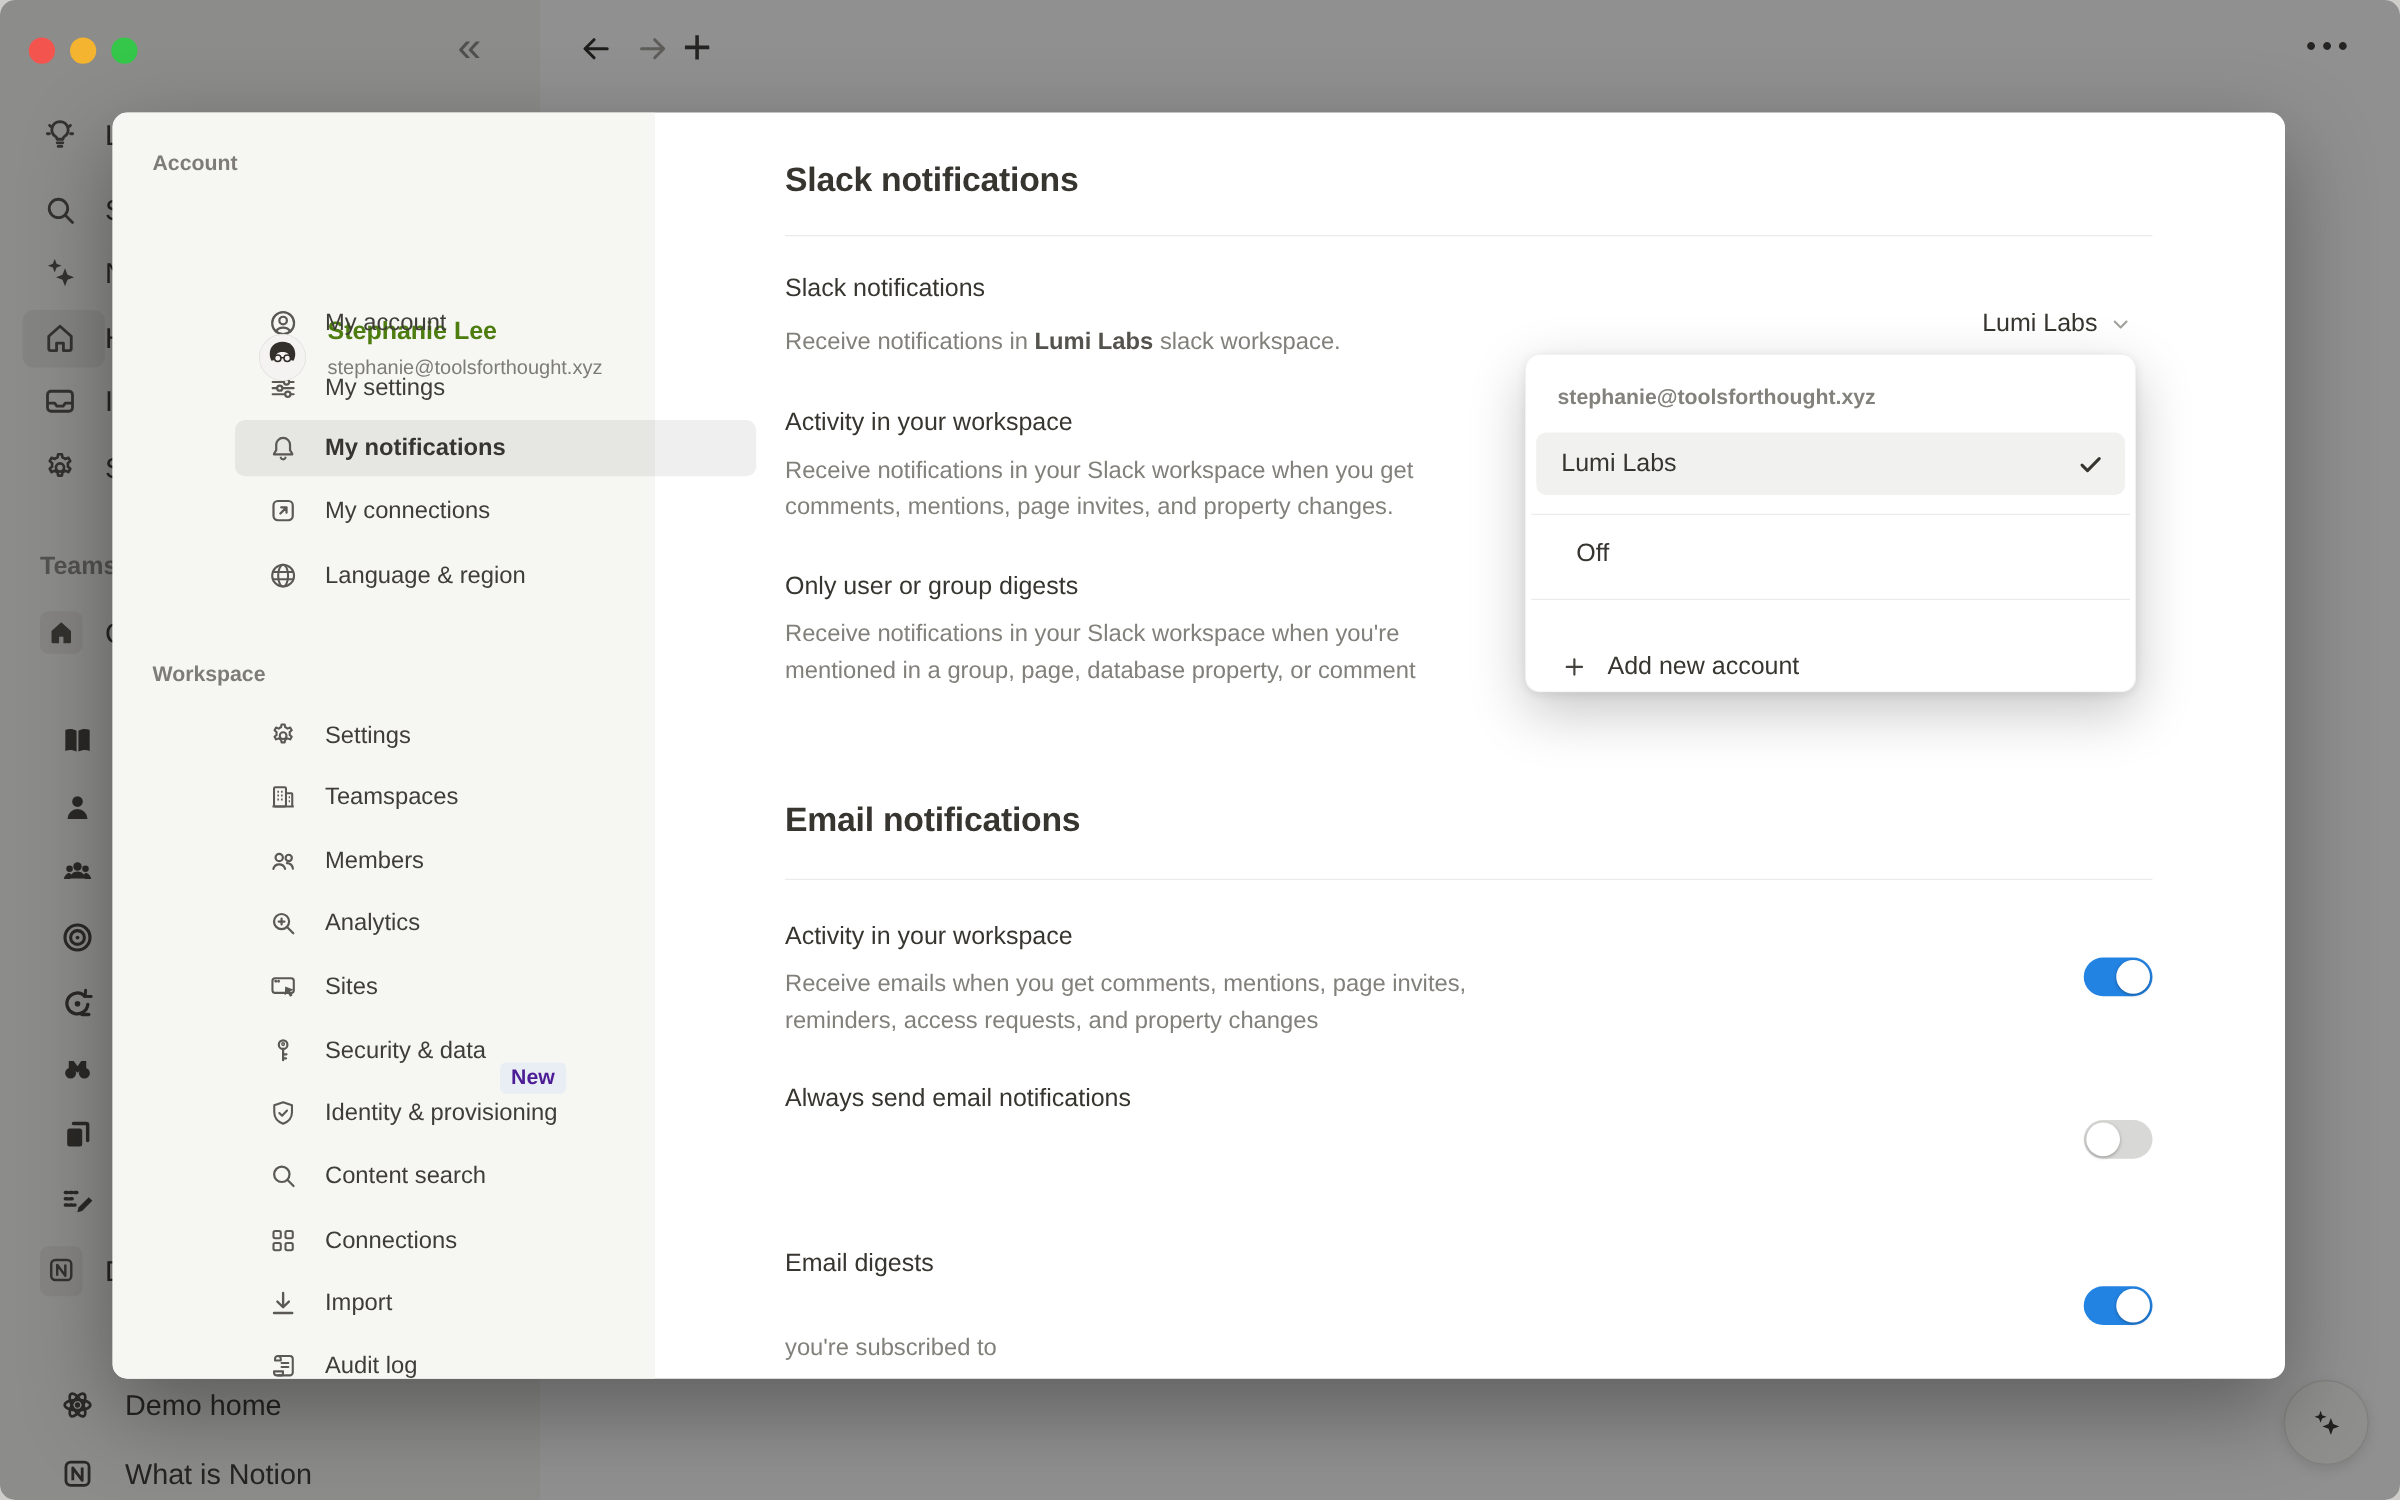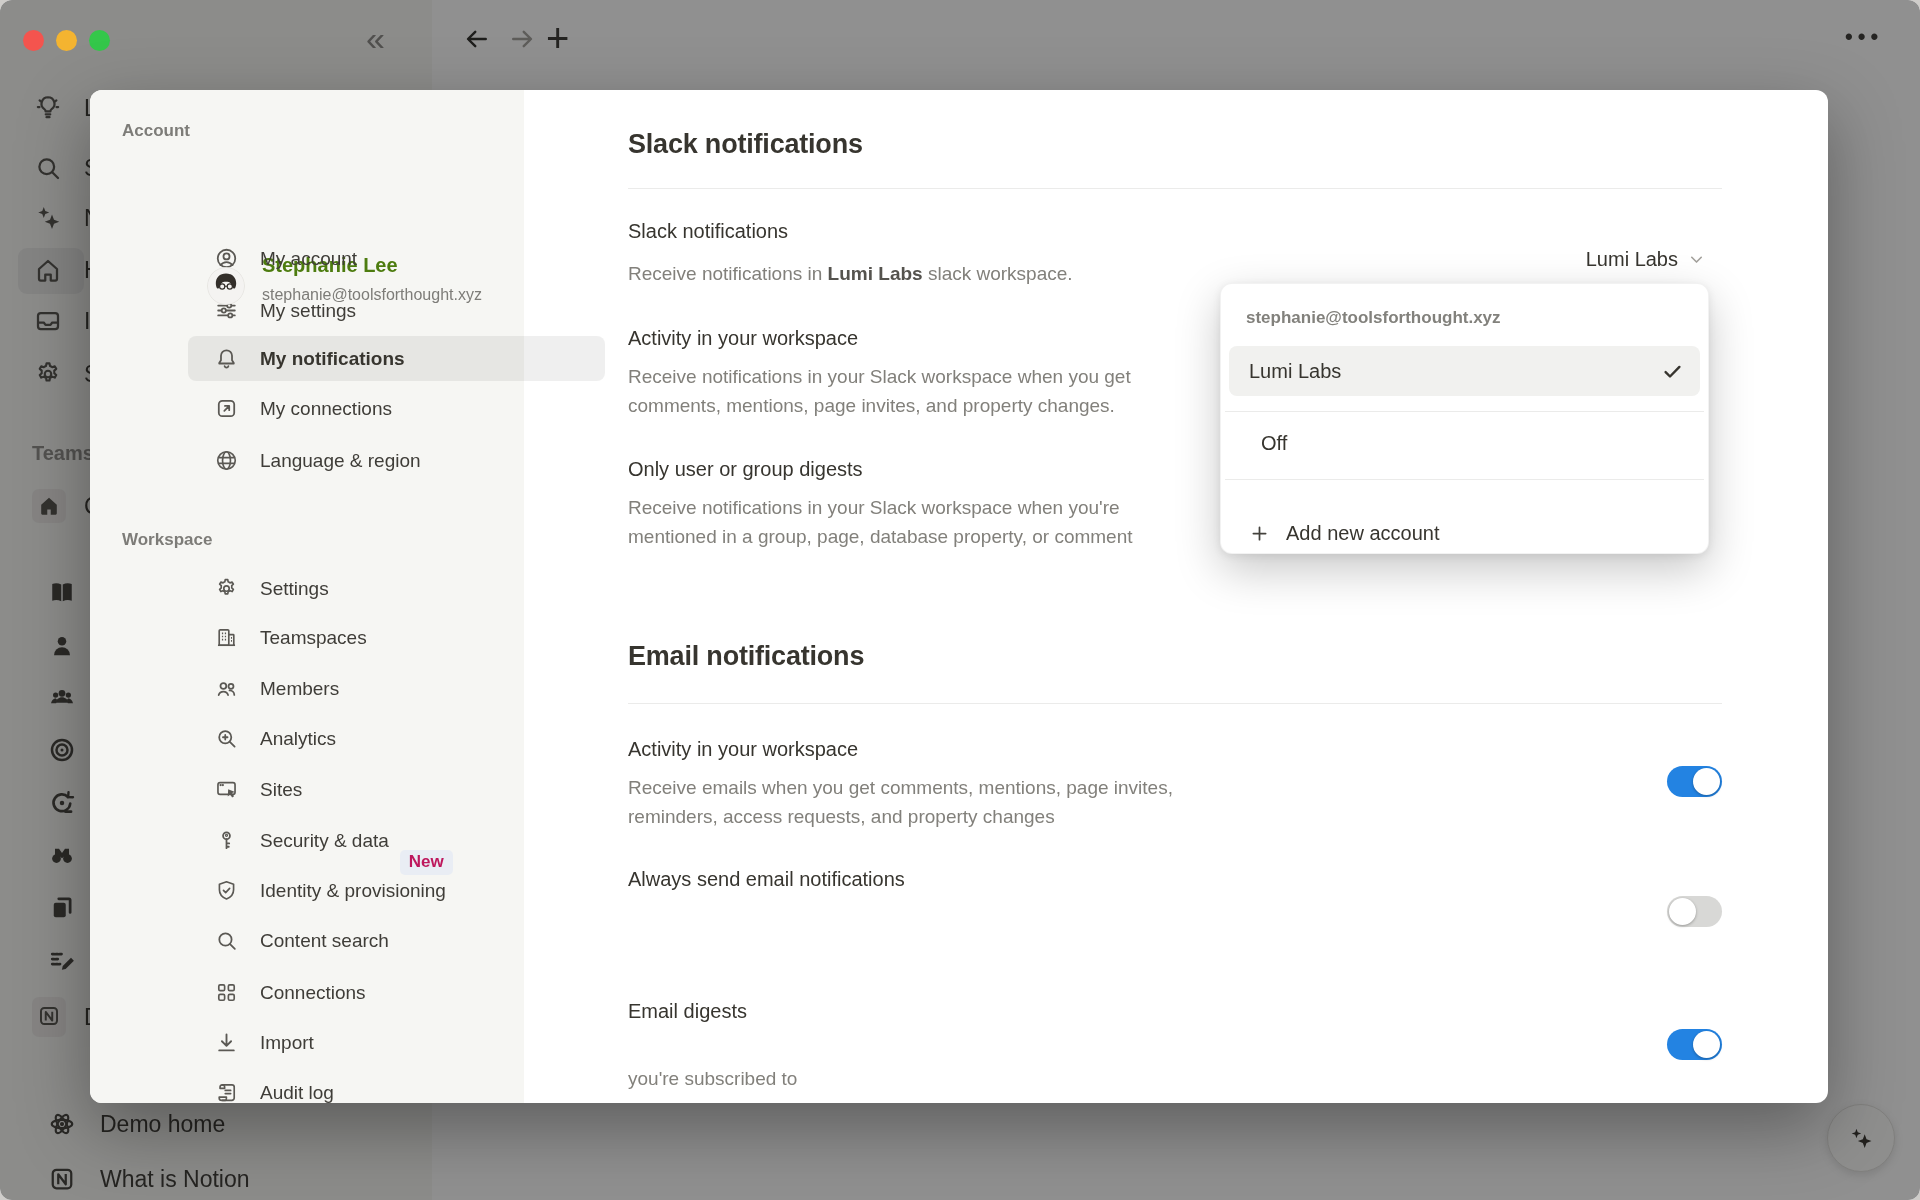--- a/index.html
+++ b/index.html
@@ -28,21 +28,21 @@
   
   .modal{position:absolute;left:90px;top:90px;width:1738px;height:1013px;background:#fff;border-radius:12px;overflow:hidden;box-shadow:0 25px 70px rgba(0,0,0,.35);z-index:20;}
   .msb{position:absolute;left:0;top:0;width:434px;height:100%;background:#f6f6f3;}
   .msb-hdr{position:absolute;left:32px;font-size:17px;font-weight:600;color:#7d7c78;}
   .avatar{position:absolute;left:117px;top:177px;width:38px;height:38px;border-radius:50%;z-index:21;}
   .user-name{position:absolute;left:172px;top:164px;font-size:20px;font-weight:600;color:#4d7c0f;}
   .user-email{position:absolute;left:172px;top:196px;font-size:16px;color:#7d7c78;}
   .msi{position:absolute;left:98px;width:417px;height:45px;display:flex;align-items:center;border-radius:8px;font-size:19px;font-weight:500;color:#3f3d38;}
   .msi svg{width:25px;height:25px;flex:none;margin-left:26px;margin-right:21px;color:#5b5954;}
   .msi.sel{background:rgba(0,0,0,0.062);color:#37352f;font-weight:600;}
-  .badge-new{margin-left:11px;padding:2px 9px 3px;border-radius:5px;background:#e9edf4;color:#be185d;font-size:17px;font-weight:600;margin-top:44px;}
+  .badge-new{margin-left:11px;padding:2px 9px 3px;border-radius:5px;background:#e9edf4;color:#4c1d95;font-size:17px;font-weight:600;margin-top:44px;}
   
   .h1{position:absolute;left:538px;font-size:27px;font-weight:600;color:#37352f;letter-spacing:-0.2px;}
   .divider{position:absolute;left:538px;width:1094px;height:1px;background:#ebebea;}
   .row-title{position:absolute;left:538px;font-size:20px;font-weight:500;color:#37352f;}
   .row-desc{position:absolute;left:538px;font-size:19px;line-height:29px;color:#82807b;}
   .row-desc b{color:#55534e;font-weight:700;}
   .select-trigger{position:absolute;right:122px;top:158px;display:flex;align-items:center;gap:9px;font-size:20px;color:#37352f;}
   .select-trigger svg{width:19px;height:19px;color:#a3a19c;}
   .toggle{position:absolute;left:1577px;width:55px;height:31px;border-radius:16px;background:#d8d8d6;transition:none;}
   .toggle .knob{position:absolute;top:2px;left:2px;width:27px;height:27px;border-radius:50%;background:#fff;box-shadow:0 1px 3px rgba(0,0,0,.3);}

